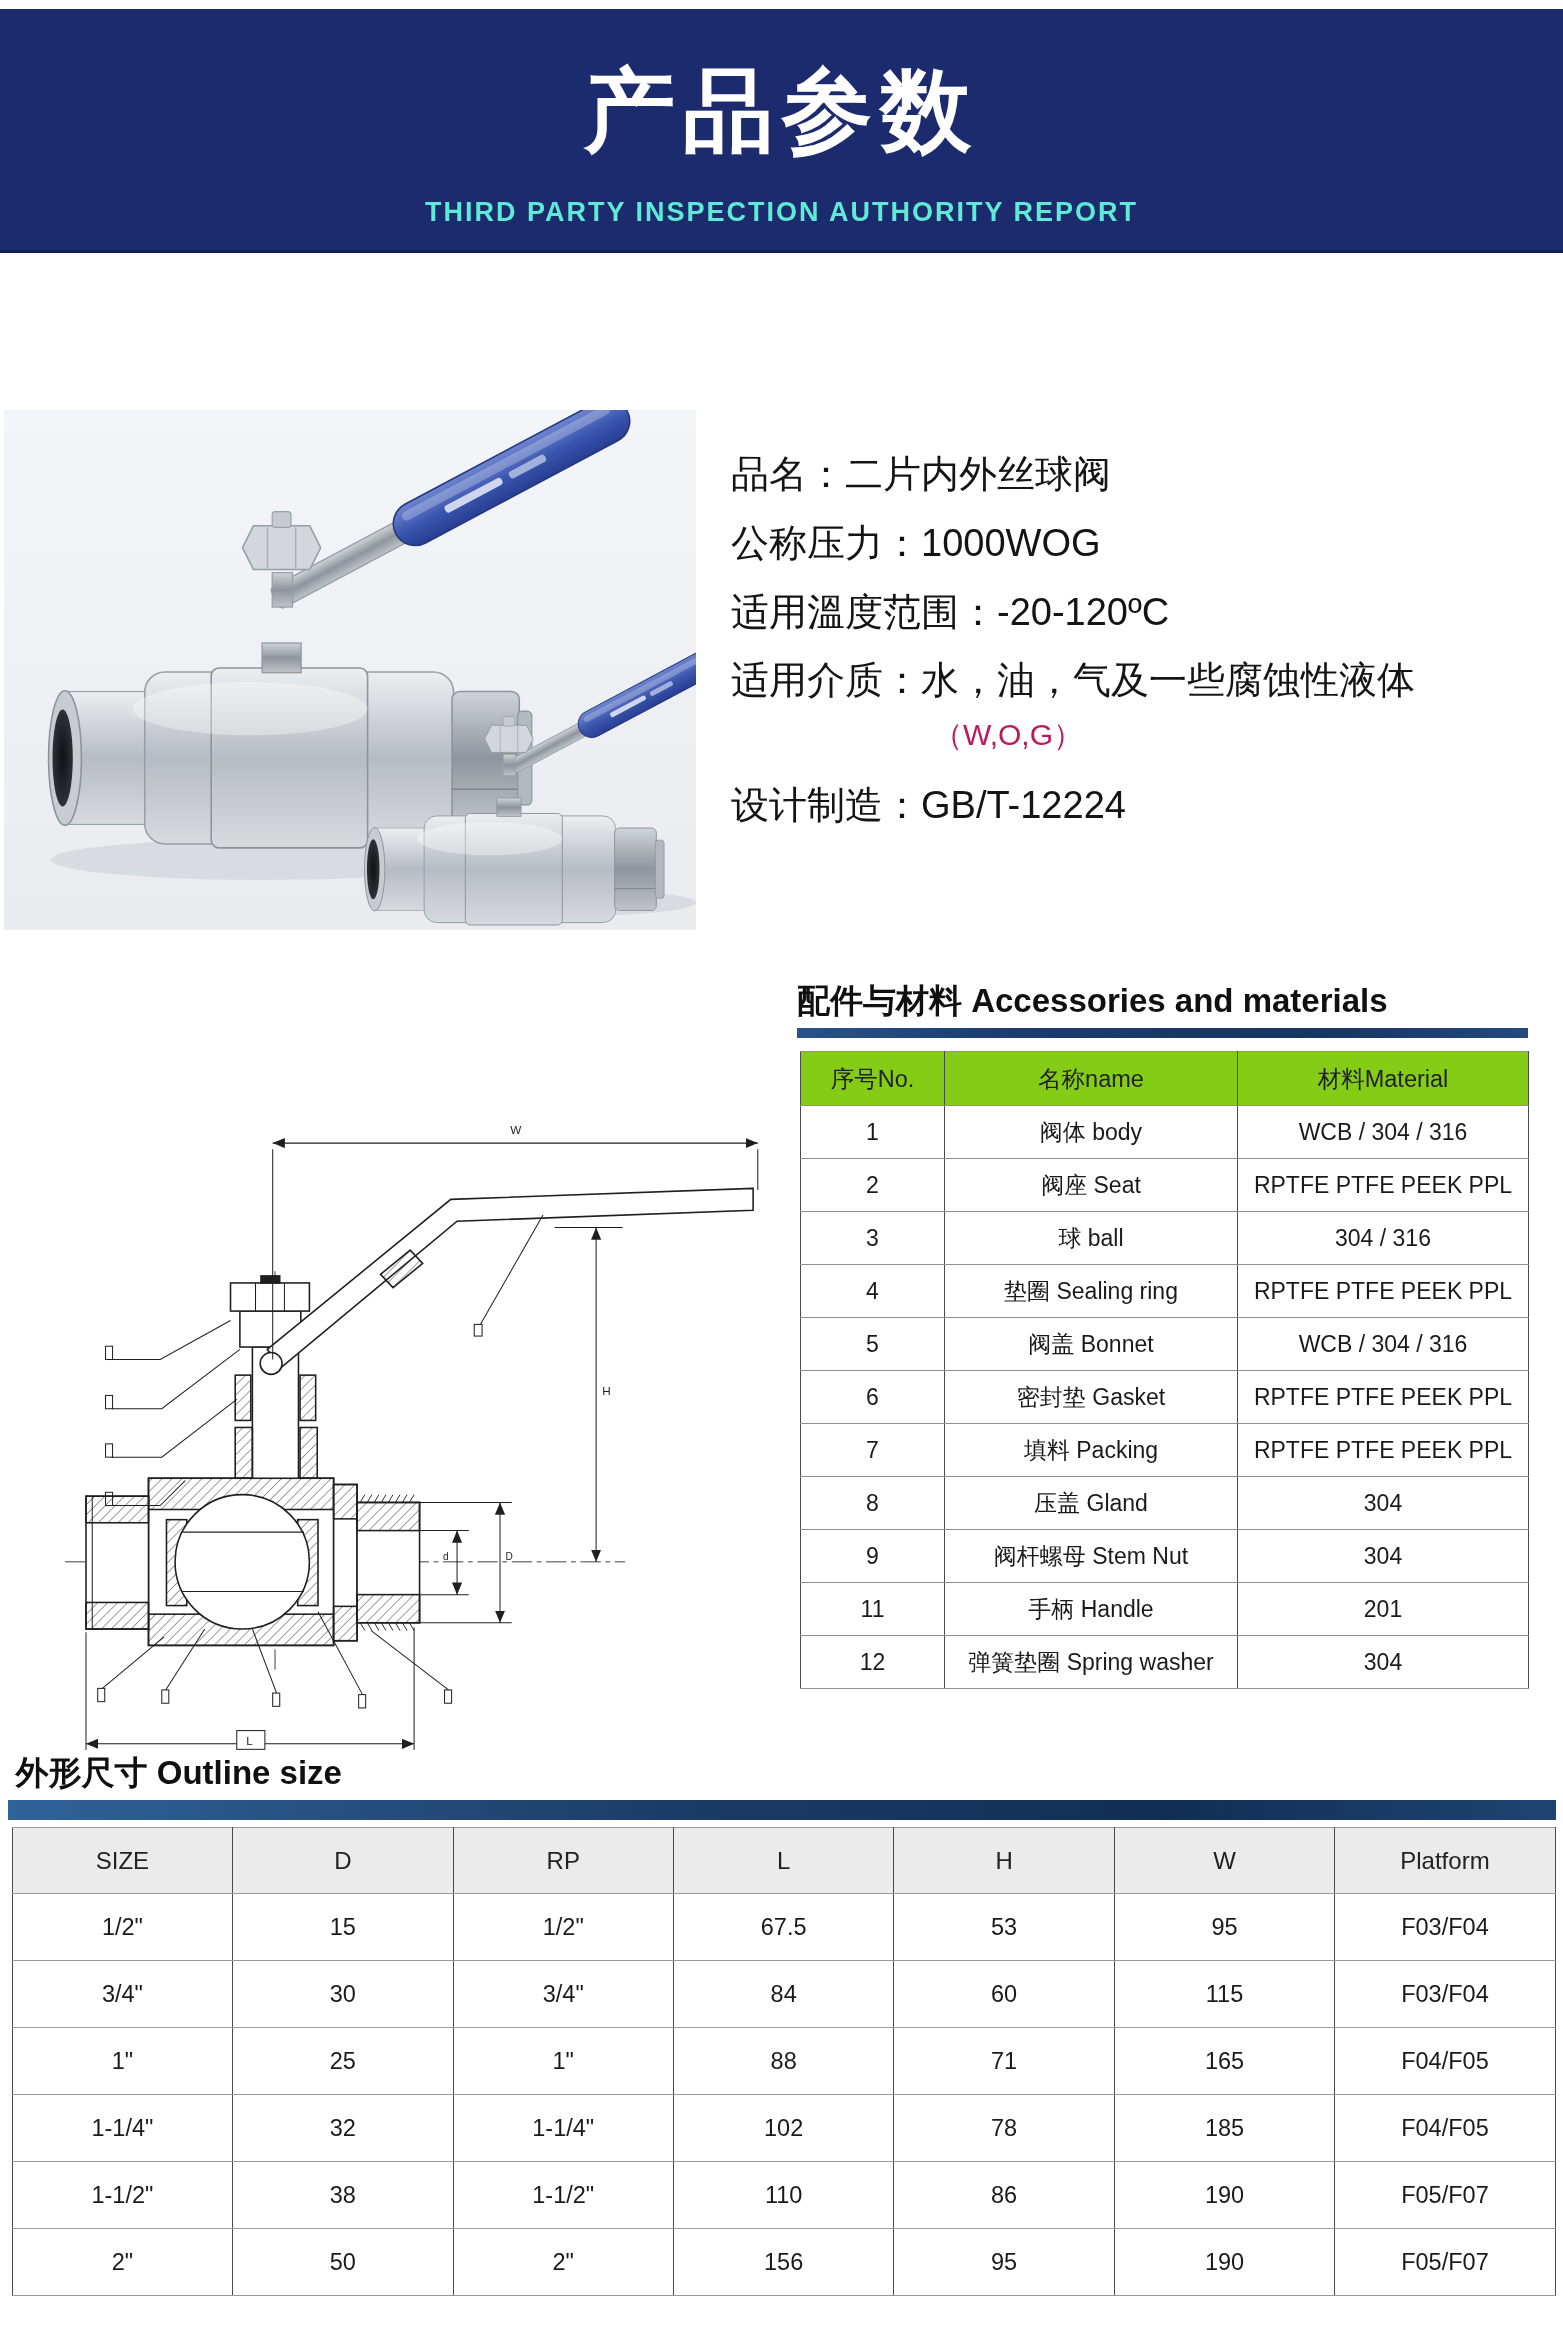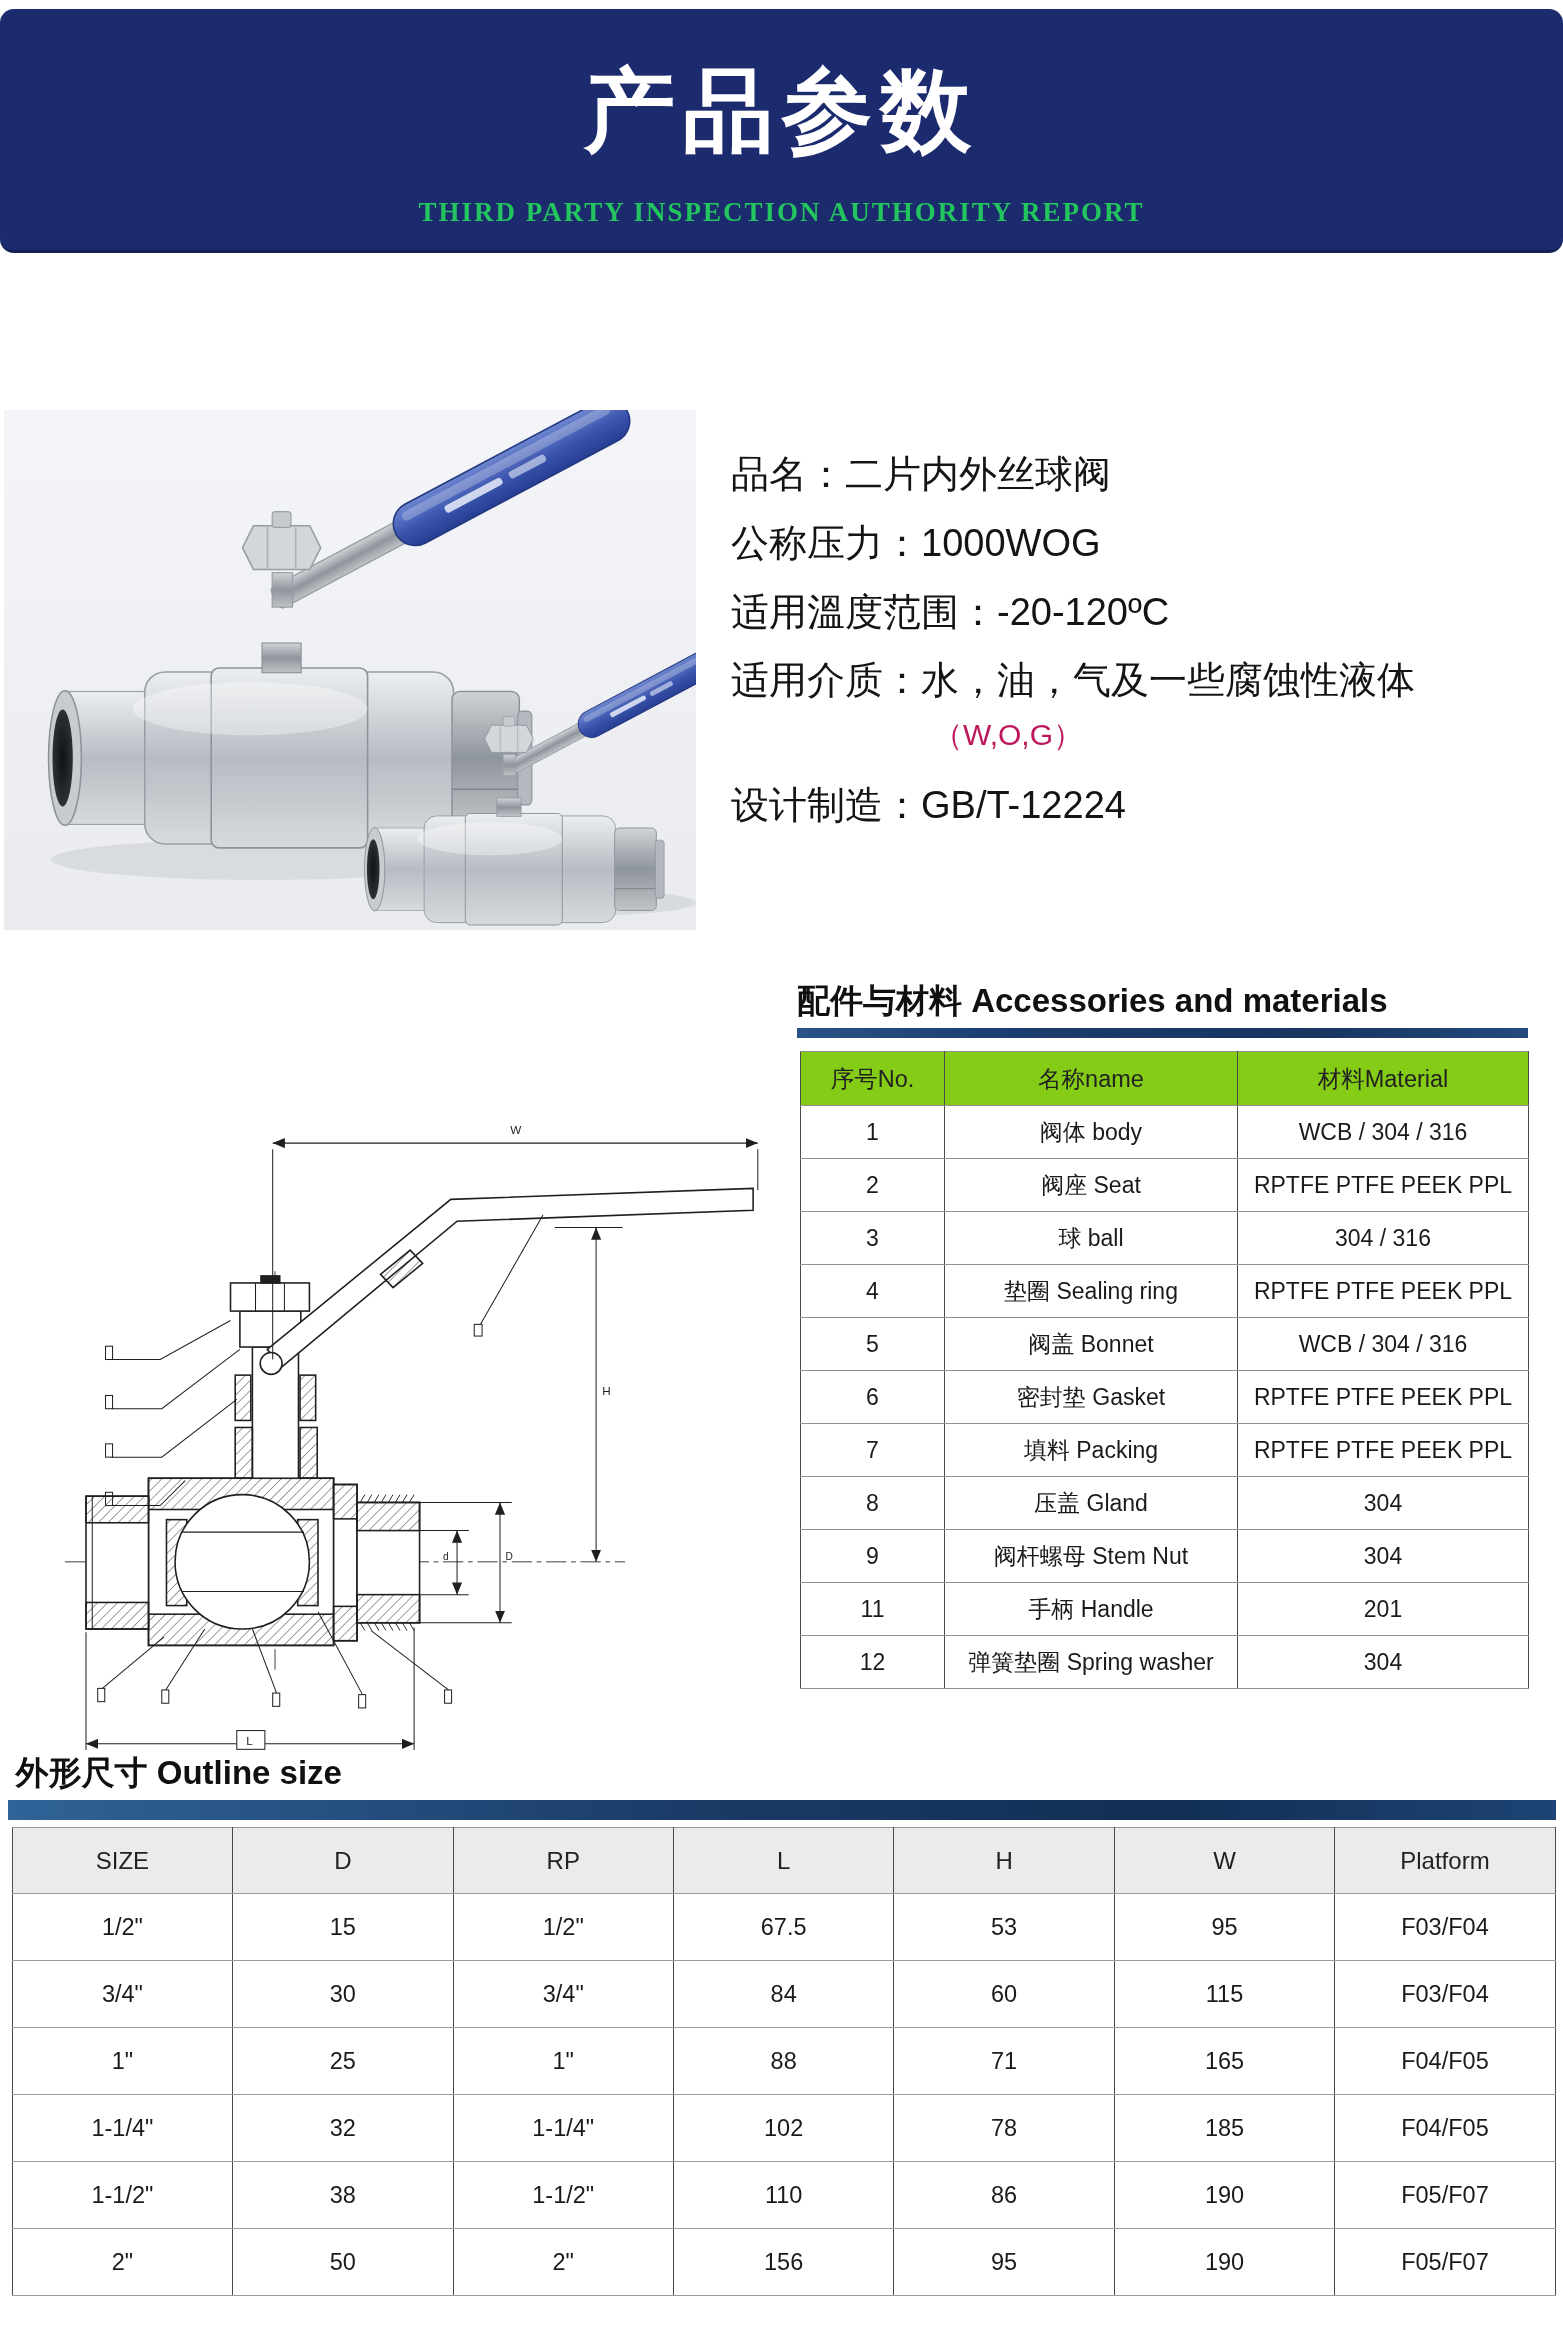--- a/index.html
+++ b/index.html
@@ -1,22 +1,22 @@
 <!DOCTYPE html>
 <html style="font-size:12.5px"><head>
 <meta charset="utf-8">
 <style>
   html,body{margin:0;padding:0;background:#ffffff;}
   .page{position:relative;width:1563px;height:2342px;background:#fff;overflow:hidden;
         font-family:"Liberation Sans","DejaVu Sans",sans-serif;color:#1c1c1c;}
   
   .banner{position:absolute;left:0;top:9.4px;width:1563px;height:241px;background:#1c2a6e;
-          border-bottom:3.9px solid #141f55;text-align:center;border-radius:14px;}
+          border-bottom:3.9px solid #141f55;text-align:center;}
   .banner-title{margin-top:41px;font-size:91px;font-weight:bold;color:#ffffff;letter-spacing:7.8px;}
-  .banner-sub{margin-top:23.5px;font-size:27px;font-weight:bold;color:#22c55e;letter-spacing:2px;font-family:Liberation Serif, serif;}
+  .banner-sub{margin-top:23.5px;font-size:27px;font-weight:bold;color:#5eead4;letter-spacing:2px;}
   
   .photo-box{position:absolute;left:3.9px;top:410px;width:692px;height:520px;}
   
   .specs{position:absolute;left:731px;top:449px;width:829px;}
   .spec-line{position:absolute;left:0;font-size:38px;color:#141414;white-space:nowrap;text-align:right;}
   .spec-sub{position:absolute;font-size:30px;color:#be185d;white-space:nowrap;}
   
   .sec-title{position:absolute;font-size:33px;font-weight:bold;color:#101010;white-space:nowrap;}
   .acc-bar{position:absolute;left:797px;top:1028px;width:731px;height:10.2px;
            background:linear-gradient(90deg,#2a5288,#1b3c6e 30%,#16355f 70%,#24497e);}

